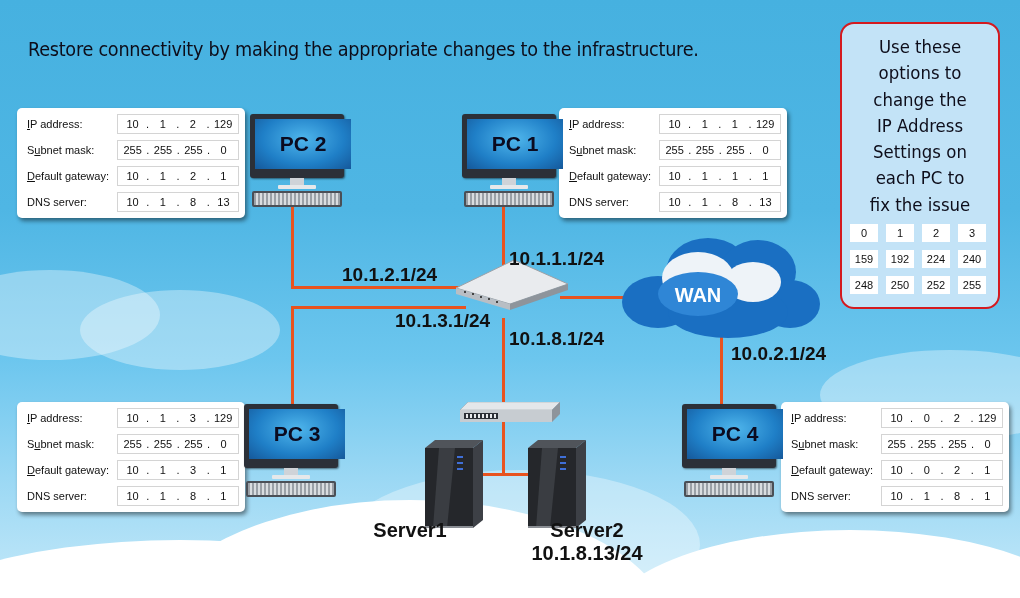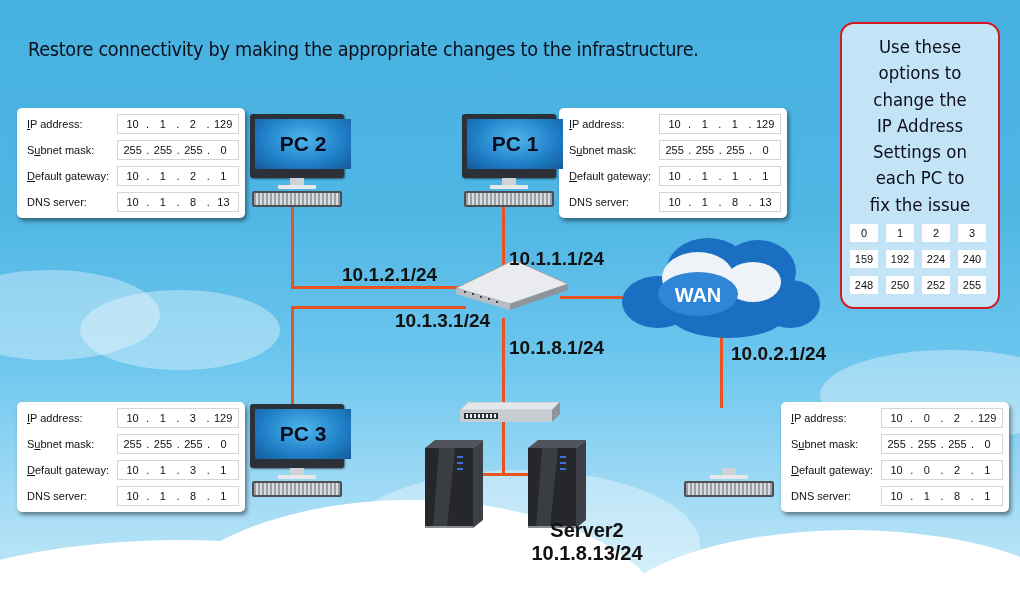--- a/index.html
+++ b/index.html
@@ -318,29 +318,32 @@
   <div class="keyboard"></div>
 </div>
 <div class="pc" style="left:462px;top:114px;">
   <div class="monitor">
       <div class="screen">PC 1</div>
     </div>
   <div class="stand"></div>
     <div class="base"></div>
   <div class="keyboard"></div>
 </div>
-<div class="pc" style="left:250px;top:404px;padding-left:40px;">
+<div class="pc" style="left:244px;top:404px;padding-left:40px;">
   <div class="monitor">
       <div class="screen">PC 3</div>
     </div>
   <div class="stand"></div>
     <div class="base"></div>
   <div class="keyboard"></div>
 </div>
 <div class="pc" style="left:682px;top:404px;">
+  <div class="monitor">
+      <div class="screen">PC 4</div>
+    </div>
   <div class="stand"></div>
     <div class="base"></div>
   <div class="keyboard"></div>
 </div>
 
 <svg class="router" viewBox="0 0 118 52">
   <polygon points="4,30 62,2 116,26 58,46" fill="#e9ebee" stroke="#9ca1a7" stroke-width="1"></polygon>
   <polygon points="4,30 58,46 58,52 4,36" fill="#b9bec4"></polygon>
   <polygon points="58,46 116,26 116,32 58,52" fill="#8e949b"></polygon>
   <g fill="#444">
@@ -348,21 +351,21 @@
       <rect x="20" y="35" width="2" height="2"></rect>
       <rect x="28" y="38" width="2" height="2"></rect>
       <rect x="36" y="40" width="2" height="2"></rect>
       <rect x="44" y="43" width="2" height="2"></rect>
     </g>
 </svg>
 
 <div class="iplabel" style="left:342px;top:264px;">10.1.2.1/24</div>
 <div class="iplabel" style="left:509px;top:248px;">10.1.1.1/24</div>
 <div class="iplabel" style="left:360px;top:310px;margin-left:35px;">10.1.3.1/24</div>
-<div class="iplabel" style="left:509px;top:337px;text-align:right;">10.1.8.1/24</div>
+<div class="iplabel" style="left:509px;top:328px;text-align:right;">10.1.8.1/24</div>
 
 <svg class="wan" viewBox="0 0 205 110">
   <g fill="#1a6fc2">
     <ellipse cx="40" cy="70" rx="36" ry="26"></ellipse>
     <ellipse cx="90" cy="40" rx="42" ry="34"></ellipse>
     <ellipse cx="140" cy="40" rx="38" ry="32"></ellipse>
     <ellipse cx="172" cy="72" rx="30" ry="24"></ellipse>
     <ellipse cx="110" cy="80" rx="60" ry="26"></ellipse>
   </g>
   <g fill="#eef3f8">
@@ -413,20 +416,21 @@
   <polygon points="48,8 58,0 58,80 48,88" fill="#3d4046"></polygon>
   <polygon points="14,8 30,8 22,88 8,88" fill="#3a3d42"></polygon>
   <g fill="#3f6fd8">
       <rect x="32" y="16" width="6" height="2"></rect>
       <rect x="32" y="22" width="6" height="2"></rect>
       <rect x="32" y="28" width="6" height="2"></rect>
     </g>
   <rect x="0" y="86" width="48" height="2" fill="#8a8e94"></rect>
 </svg>
 <div class="srvlabel" style="left:340px;top:519px;width:140px;">
+  <div>Server1</div>
 </div>
 <div class="srvlabel" style="left:517px;top:519px;width:140px;">
   <div>Server2</div>
   <div>10.1.8.13/24</div>
 </div>
 
 <div class="options">
   <div class="otext">
     <div>Use these</div>
     <div>options to</div>

